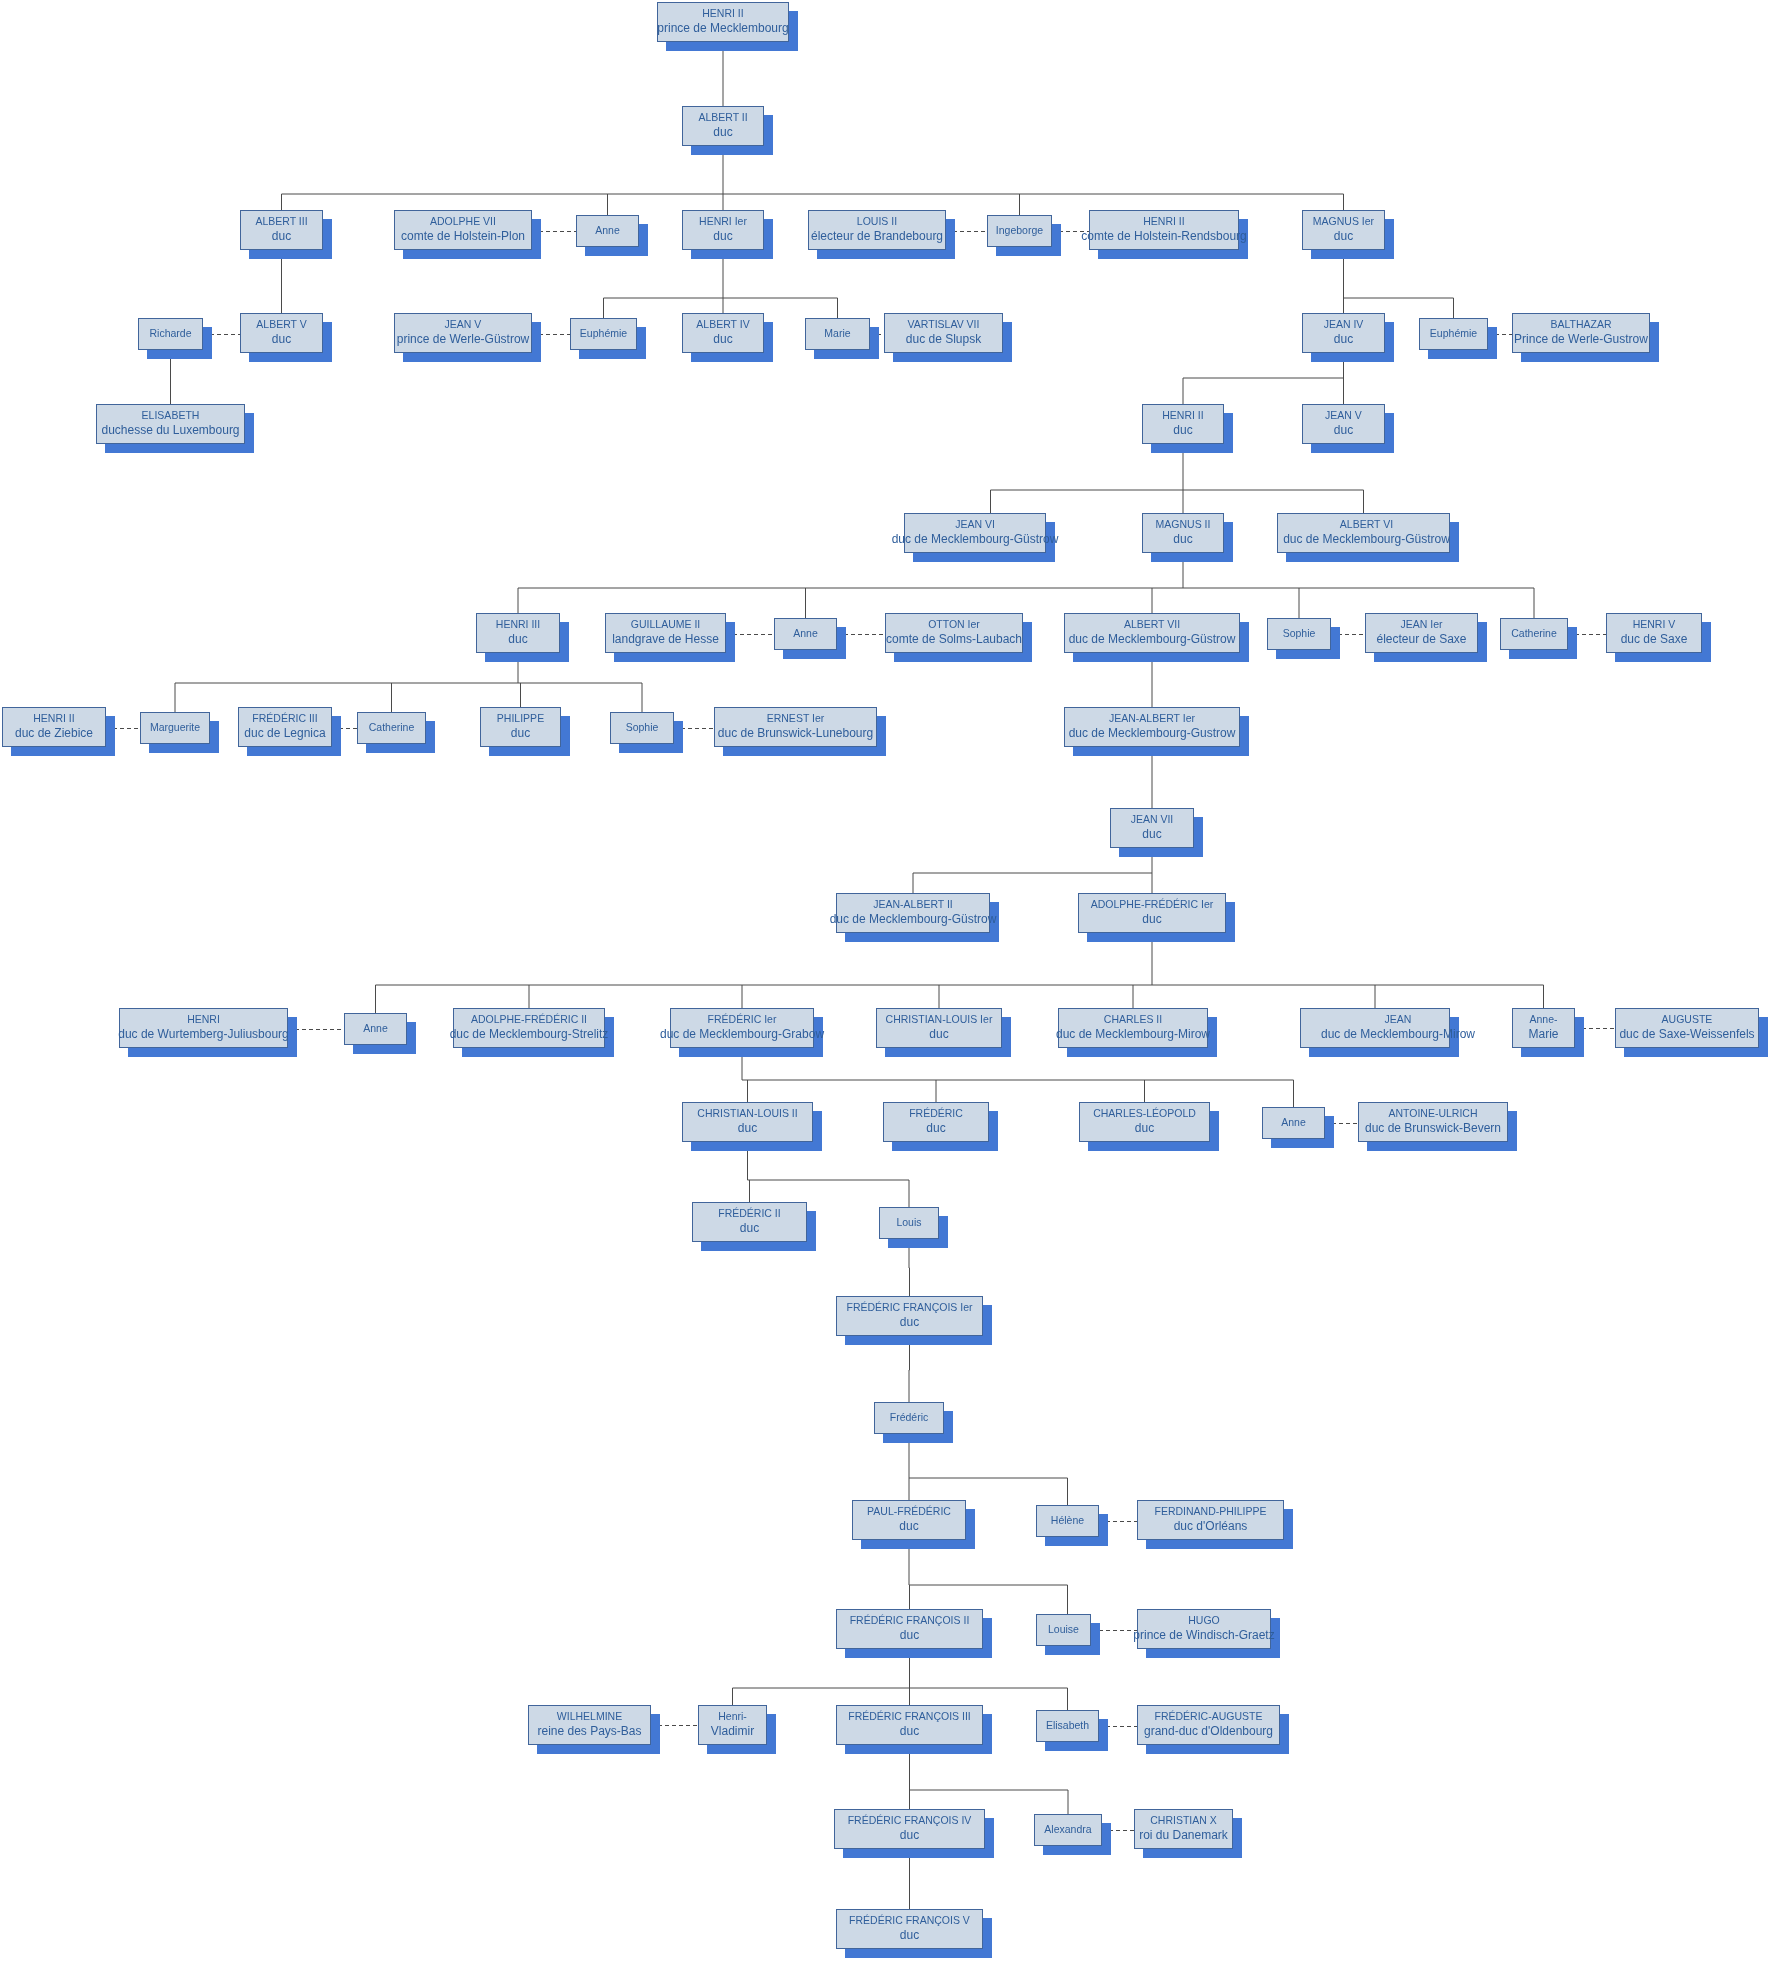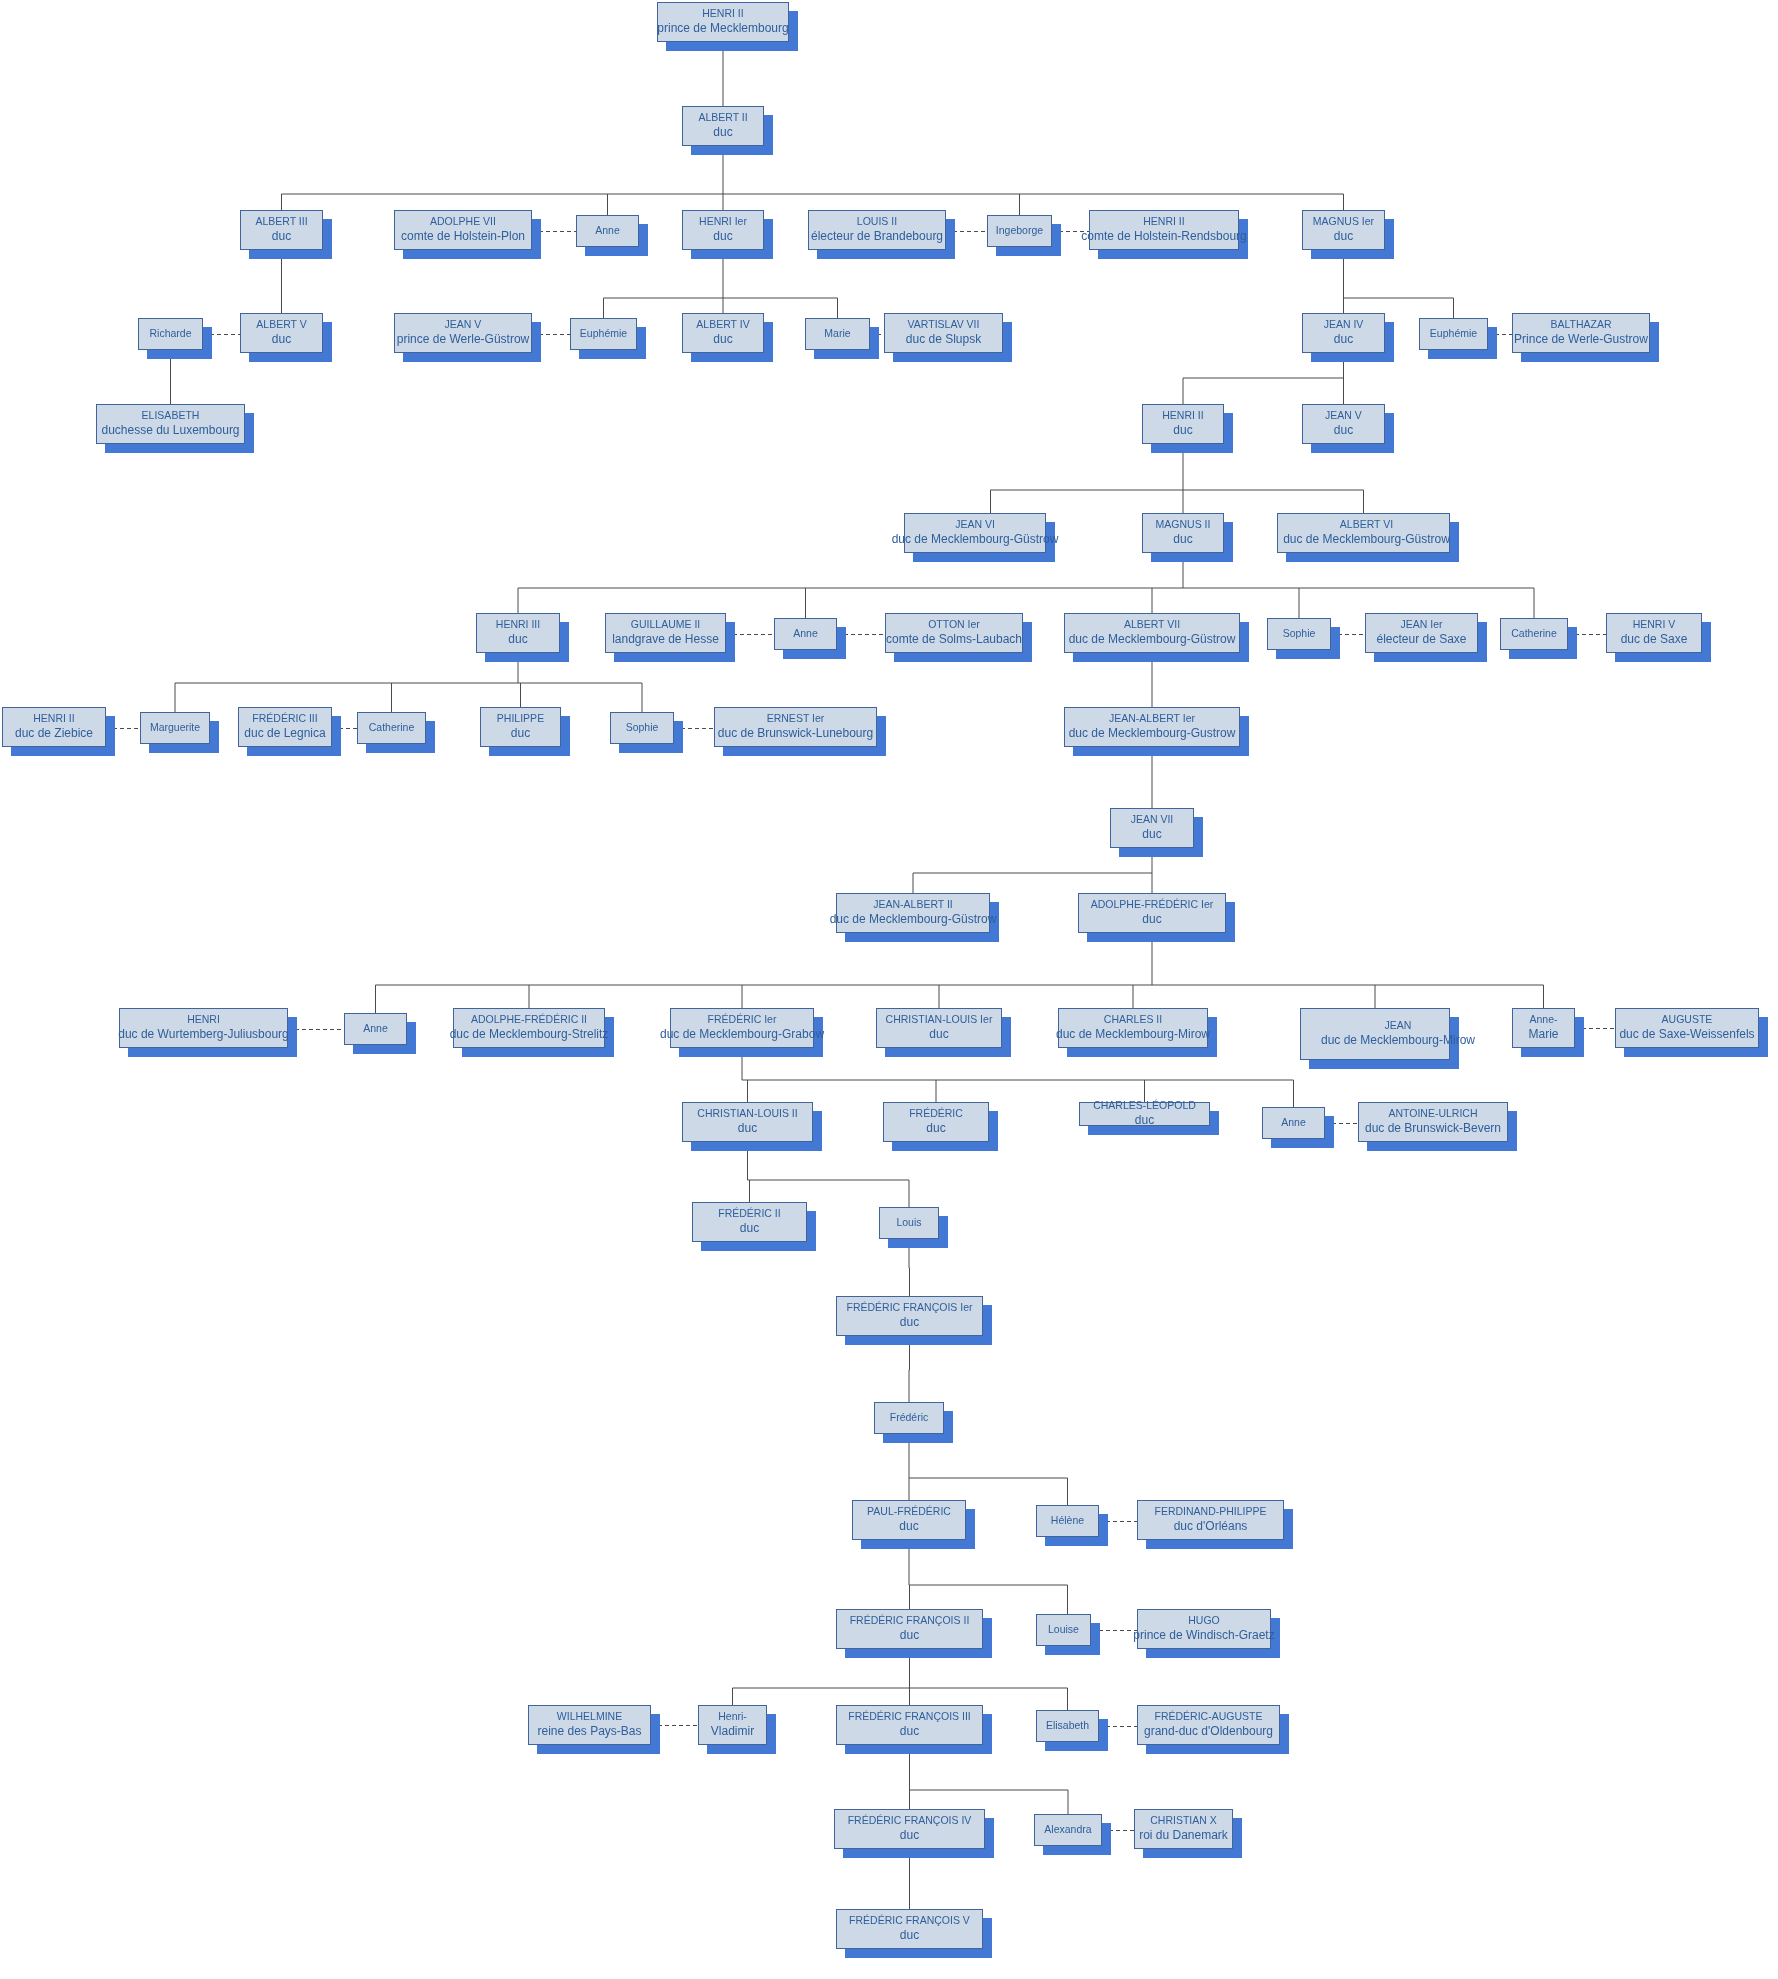--- a/index.html
+++ b/index.html
@@ -345,41 +345,41 @@
       <div class="l1">duc de Mecklembourg-Grabow</div>
     </div>
     <div class="node" style="left: 876px; top: 1008px; width: 126px; height: 40px;">
       <div class="l0">CHRISTIAN-LOUIS Ier</div>
       <div class="l1">duc</div>
     </div>
     <div class="node" style="left: 1058px; top: 1008px; width: 150px; height: 40px;">
       <div class="l0">CHARLES II</div>
       <div class="l1">duc de Mecklembourg-Mirow</div>
     </div>
-    <div class="node" style="left: 1300px; top: 1008px; width: 150px; height: 52px; padding-left: 48px;">
+    <div class="node" style="left: 1300px; top: 1008px; width: 150px; height: 40px; padding-left: 48px;">
       <div class="l0">JEAN</div>
       <div class="l1">duc de Mecklembourg-Mirow</div>
     </div>
     <div class="node" style="left: 1512px; top: 1008px; width: 63px; height: 40px;">
       <div class="l0">Anne-</div>
       <div class="l1">Marie</div>
     </div>
     <div class="node" style="left: 1615px; top: 1008px; width: 144px; height: 40px;">
       <div class="l0">AUGUSTE</div>
       <div class="l1">duc de Saxe-Weissenfels</div>
     </div>
     <div class="node" style="left: 682px; top: 1102px; width: 131px; height: 40px;">
       <div class="l0">CHRISTIAN-LOUIS II</div>
       <div class="l1">duc</div>
     </div>
     <div class="node" style="left: 883px; top: 1102px; width: 106px; height: 40px;">
       <div class="l0">FRÉDÉRIC</div>
       <div class="l1">duc</div>
     </div>
-    <div class="node" style="left: 1079px; top: 1102px; width: 131px; height: 24px;">
+    <div class="node" style="left: 1079px; top: 1102px; width: 131px; height: 40px;">
       <div class="l0">CHARLES-LÉOPOLD</div>
       <div class="l1">duc</div>
     </div>
     <div class="node" style="left: 1262px; top: 1107px; width: 63px; height: 32px;">
       <div class="l0">Anne</div>
     </div>
     <div class="node" style="left: 1358px; top: 1102px; width: 150px; height: 40px;">
       <div class="l0">ANTOINE-ULRICH</div>
       <div class="l1">duc de Brunswick-Bevern</div>
     </div>

